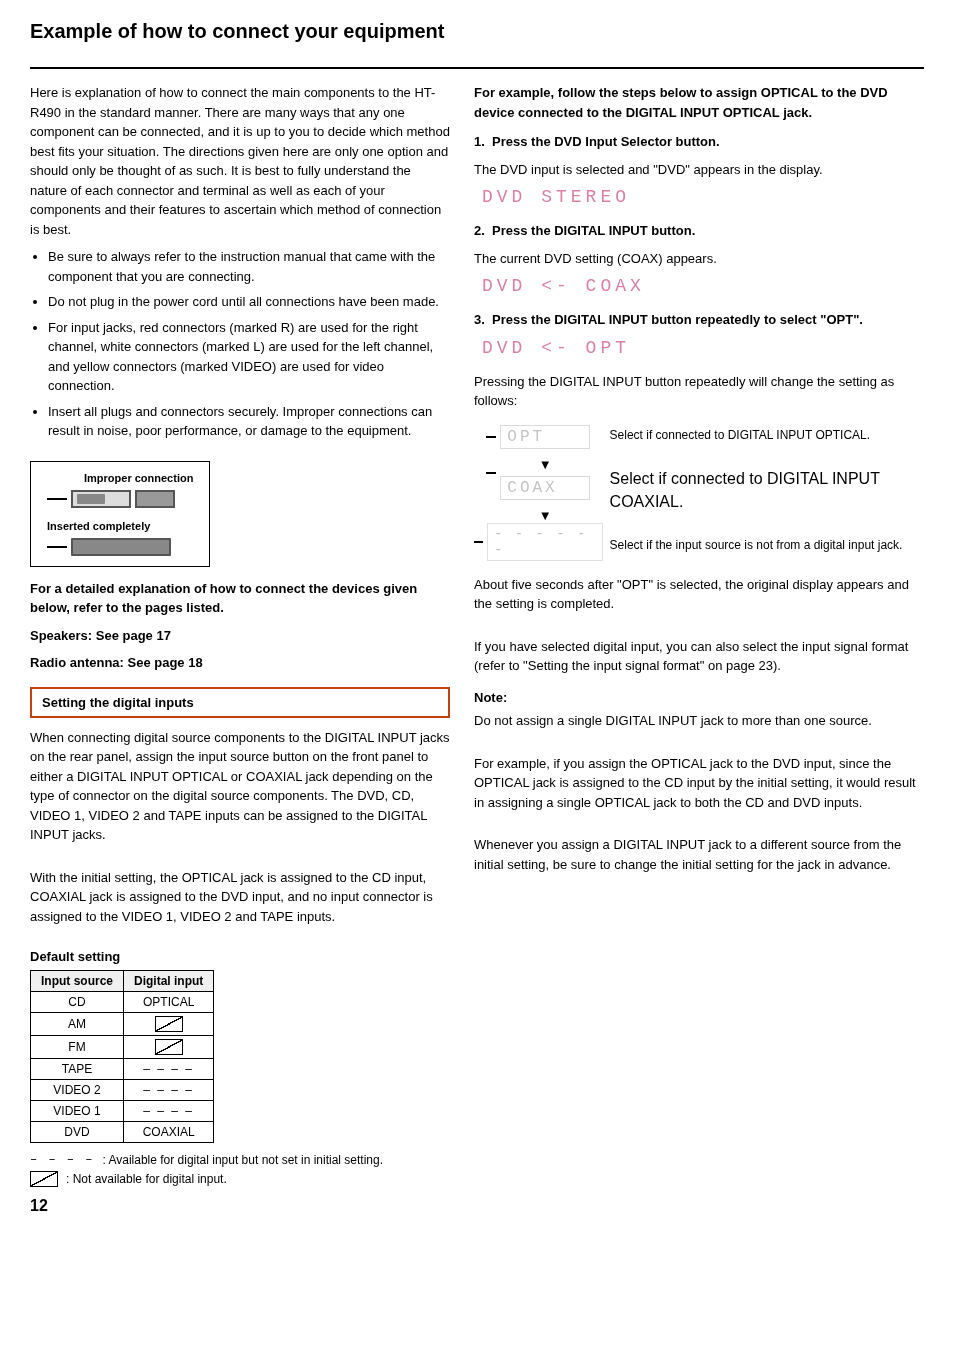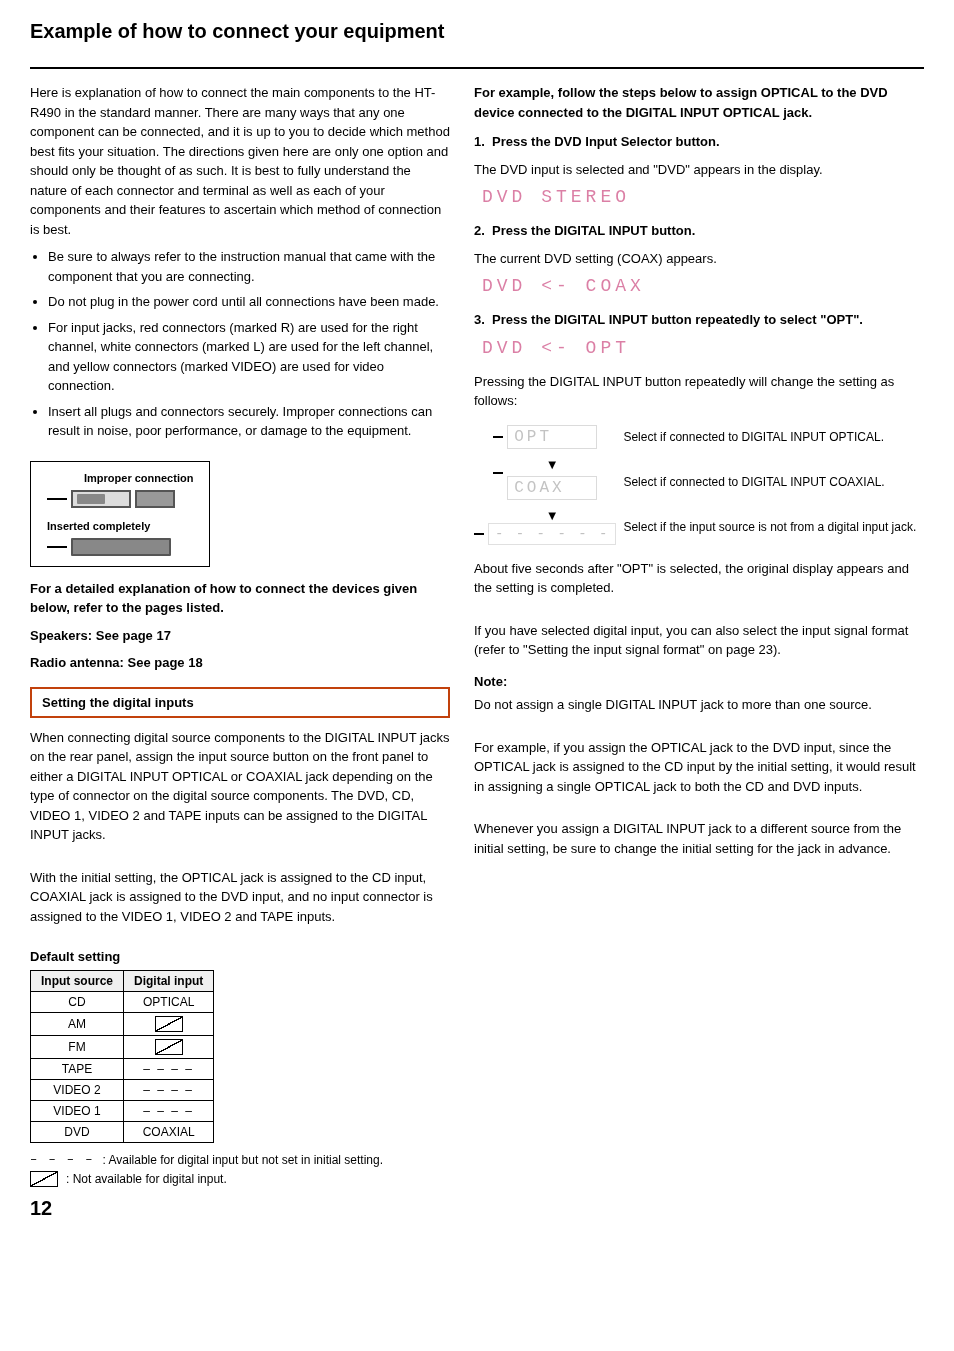--- a/index.html
+++ b/index.html
@@ -91,21 +91,21 @@
     }
     .legend-row {
       display: flex;
       align-items: center;
       gap: 8px;
       margin-bottom: 4px;
       font-size: 12px;
     }
     .page-number {
       font-weight: bold;
-      font-size: 20px;
+      font-size: 16px;
       margin-top: 10px;
     }
 
     
     .intro-bold {
       font-weight: bold;
       margin-bottom: 10px;
       line-height: 1.5;
     }
     .step-num {
@@ -310,21 +310,21 @@
         </div>
         <div style="text-align:left; padding-left:14px;">▼</div>
 
         <div style="display:flex; align-items:center; margin-bottom:4px;">
           <div style="width:10px; height:0; border-top:2px solid #000; margin-right:4px;"></div>
           <div class="dotted-display">- - - - - -</div>
         </div>
       </div>
       <div style="display:flex; flex-direction:column; justify-content:space-around; gap:10px; padding-top:4px;">
         <p style="font-size:12px; line-height:1.4;">Select if connected to DIGITAL INPUT OPTICAL.</p>
-        <p style="font-size:12px; line-height:1.4;">Select if connected to DIGITAL INPUT COAXIAL.</p>
+        <p style="font-size:16px; line-height:1.4;">Select if connected to DIGITAL INPUT COAXIAL.</p>
         <p style="font-size:12px; line-height:1.4;">Select if the input source is not from a digital input jack.</p>
       </div>
     </div>
 
     <p>About five seconds after "OPT" is selected, the original display appears and the setting is completed.</p>
     <br>
     <p>If you have selected digital input, you can also select the input signal format (refer to "Setting the input signal format" on page 23).</p>
 
     <p class="note-title">Note:</p>
     <p>Do not assign a single DIGITAL INPUT jack to more than one source.</p>

